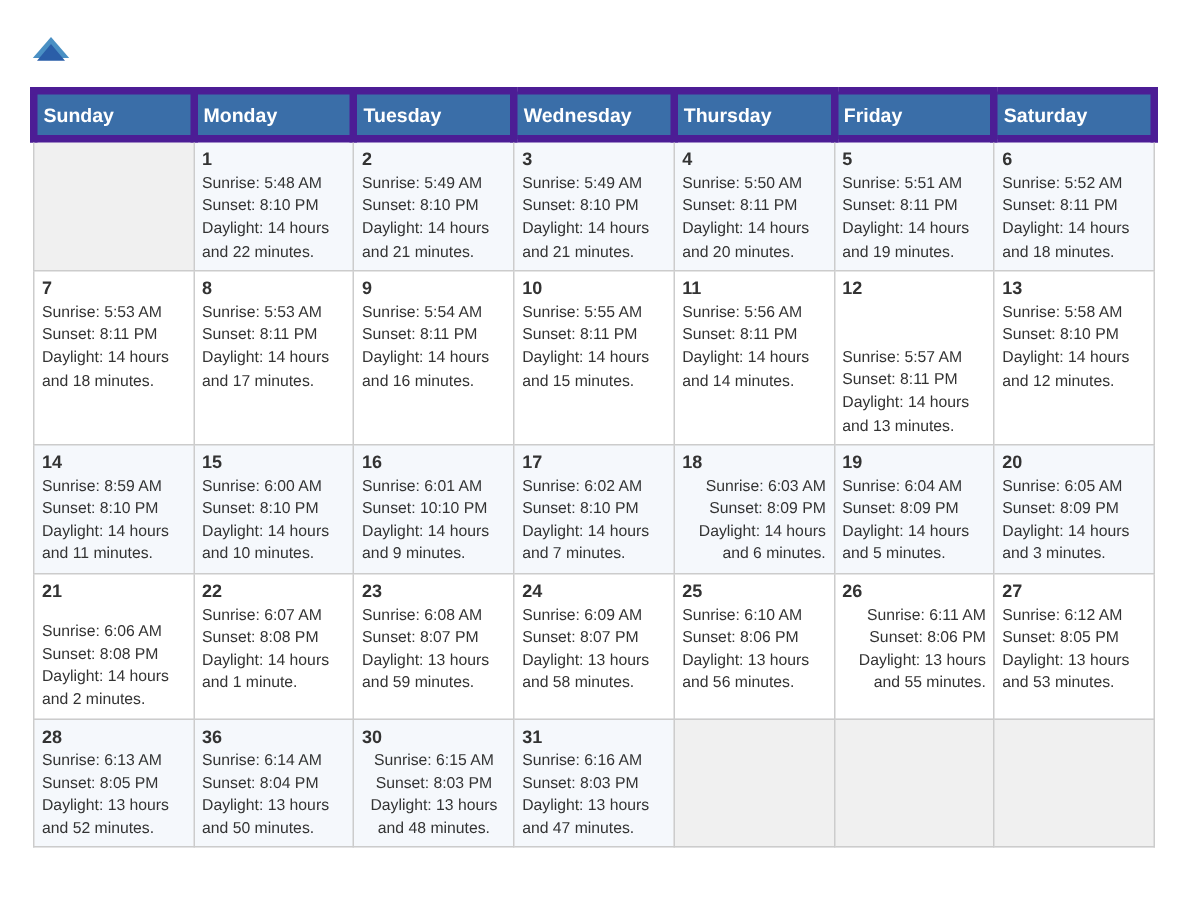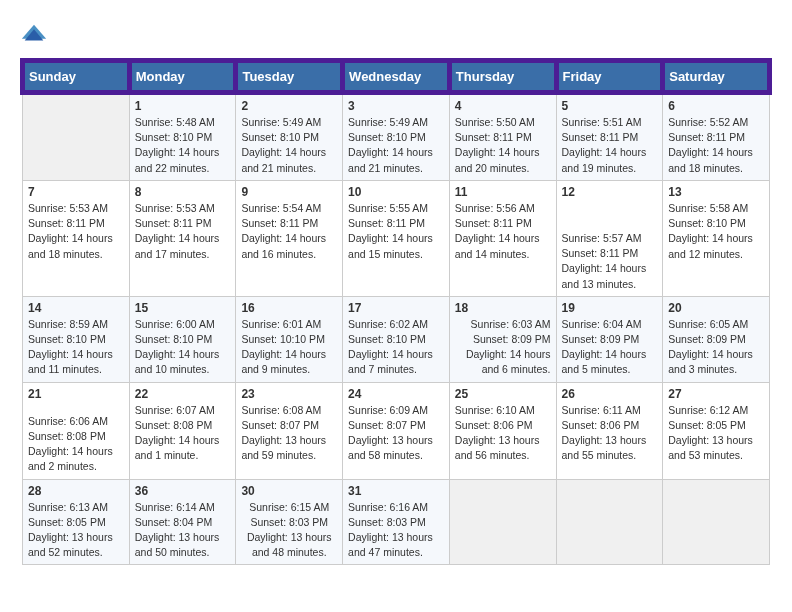--- a/index.html
+++ b/index.html
@@ -299,21 +299,21 @@
         </td>
         <td>
           <span class="day-num">25</span>
           <div class="cell-content" style="white-space: pre-line;">Sunrise: 6:10 AM
 Sunset: 8:06 PM
 Daylight: 13 hours
 and 56 minutes.</div>
         </td>
         <td>
           <span class="day-num">26</span>
-          <div class="cell-content" style="white-space: pre-line;">Sunrise: 6:11 AM
+          <div class="cell-content" style="white-space: pre-line; text-align: right;">Sunrise: 6:11 AM
 Sunset: 8:06 PM
 Daylight: 13 hours
 and 55 minutes.</div>
         </td>
         <td>
           <span class="day-num">27</span>
           <div class="cell-content" style="white-space: pre-line;">Sunrise: 6:12 AM
 Sunset: 8:05 PM
 Daylight: 13 hours
 and 53 minutes.</div>

